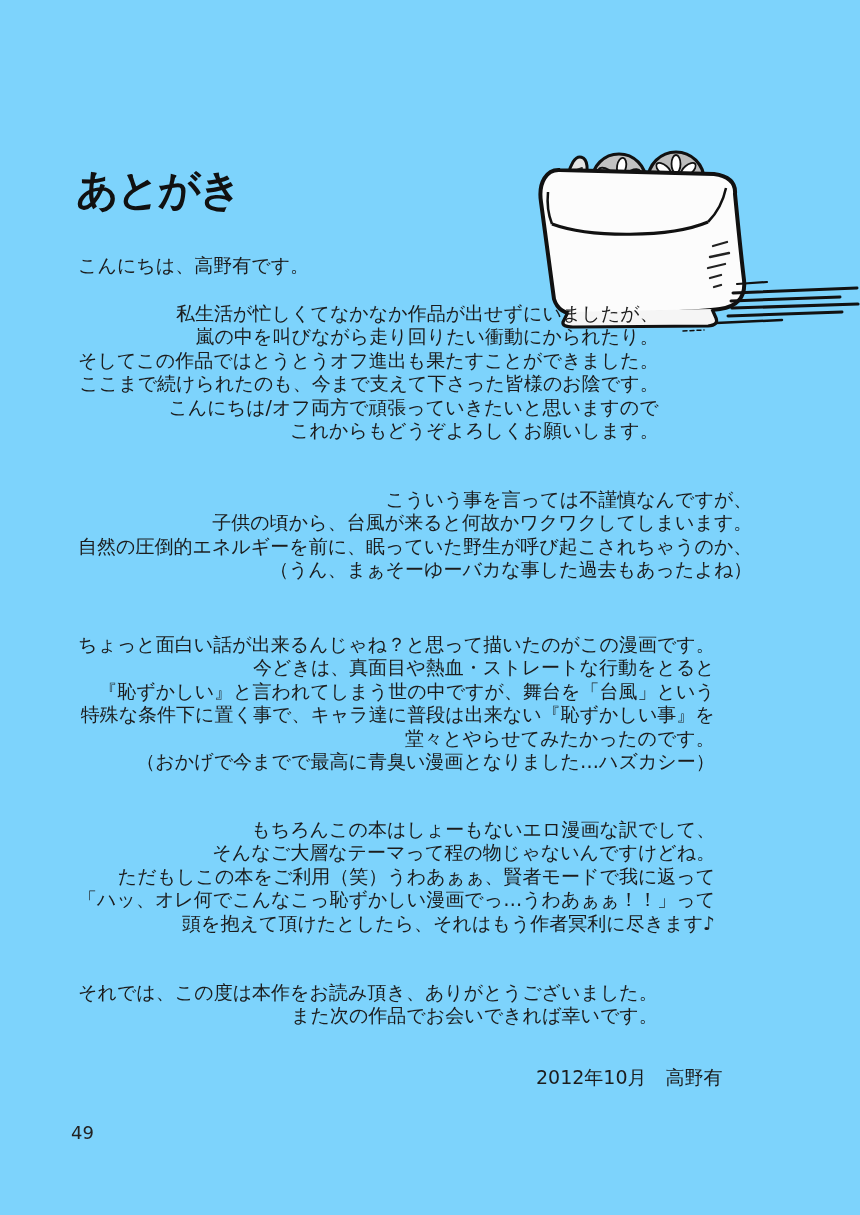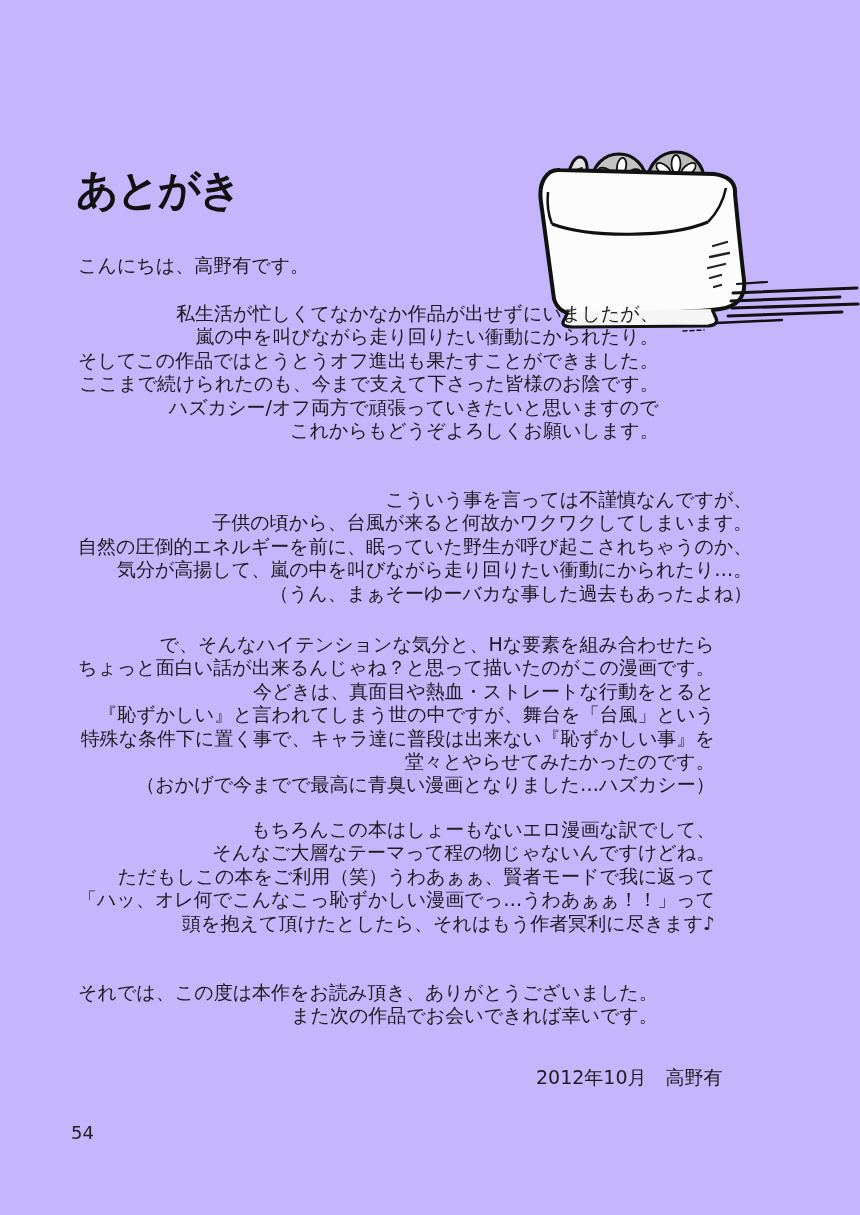--- a/index.html
+++ b/index.html
@@ -1,20 +1,20 @@
 <!DOCTYPE html>
 <html lang="ja"><head>
 <meta charset="utf-8">
 <style>
   html, body { margin: 0; padding: 0; background: #ffffff; }
   .page {
     position: relative;
     width: 860px;
     height: 1215px;
-    background: #c4b5fd;
+    background: #7dd3fc;
     font-family: "DejaVu Sans", sans-serif;
     color: #1a1a1a;
     overflow: hidden;
   }
   .title {
     position: absolute;
     left: 76px;
     top: 162px;
     margin: 0;
     font-size: 42px;
@@ -224,34 +224,32 @@
 
   <div class="para" style="top:254px">
     <div class="line">こんにちは、高野有です。</div>
   </div>
 
   <div class="para" style="top:302px">
     <div class="line">私生活が忙しくてなかなか作品が出せずにいましたが、</div>
     <div class="line">嵐の中を叫びながら走り回りたい衝動にかられたり。</div>
     <div class="line">そしてこの作品ではとうとうオフ進出も果たすことができました。</div>
     <div class="line">ここまで続けられたのも、今まで支えて下さった皆様のお陰です。</div>
-    <div class="line">ハズカシー/オフ両方で頑張っていきたいと思いますので</div>
+    <div class="line">こんにちは/オフ両方で頑張っていきたいと思いますので</div>
     <div class="line">これからもどうぞよろしくお願いします。</div>
   </div>
 
   <div class="para" style="top:488px">
     <div class="line">こういう事を言っては不謹慎なんですが、</div>
     <div class="line">子供の頃から、台風が来ると何故かワクワクしてしまいます。</div>
     <div class="line">自然の圧倒的エネルギーを前に、眠っていた野生が呼び起こされちゃうのか、</div>
-    <div class="line">気分が高揚して、嵐の中を叫びながら走り回りたい衝動にかられたり…。</div>
     <div class="line">（うん、まぁそーゆーバカな事した過去もあったよね）</div>
   </div>
 
   <div class="para" style="top:633px">
-    <div class="line">で、そんなハイテンションな気分と、Hな要素を組み合わせたら</div>
     <div class="line">ちょっと面白い話が出来るんじゃね？と思って描いたのがこの漫画です。</div>
     <div class="line">今どきは、真面目や熱血・ストレートな行動をとると</div>
     <div class="line">『恥ずかしい』と言われてしまう世の中ですが、舞台を「台風」という</div>
     <div class="line">特殊な条件下に置く事で、キャラ達に普段は出来ない『恥ずかしい事』を</div>
     <div class="line">堂々とやらせてみたかったのです。</div>
     <div class="line">（おかげで今までで最高に青臭い漫画となりました…ハズカシー）</div>
   </div>
 
   <div class="para" style="top:818px">
     <div class="line">もちろんこの本はしょーもないエロ漫画な訳でして、</div>
@@ -261,15 +259,15 @@
     <div class="line">頭を抱えて頂けたとしたら、それはもう作者冥利に尽きます♪</div>
   </div>
 
   <div class="para" style="top:981px">
     <div class="line">それでは、この度は本作をお読み頂き、ありがとうございました。</div>
     <div class="line">また次の作品でお会いできれば幸いです。</div>
   </div>
 
   <div class="signature">2012年10月　高野有</div>
 
-  <div class="page-number">54</div>
+  <div class="page-number">49</div>
 
 </div>
 
 </body></html>

